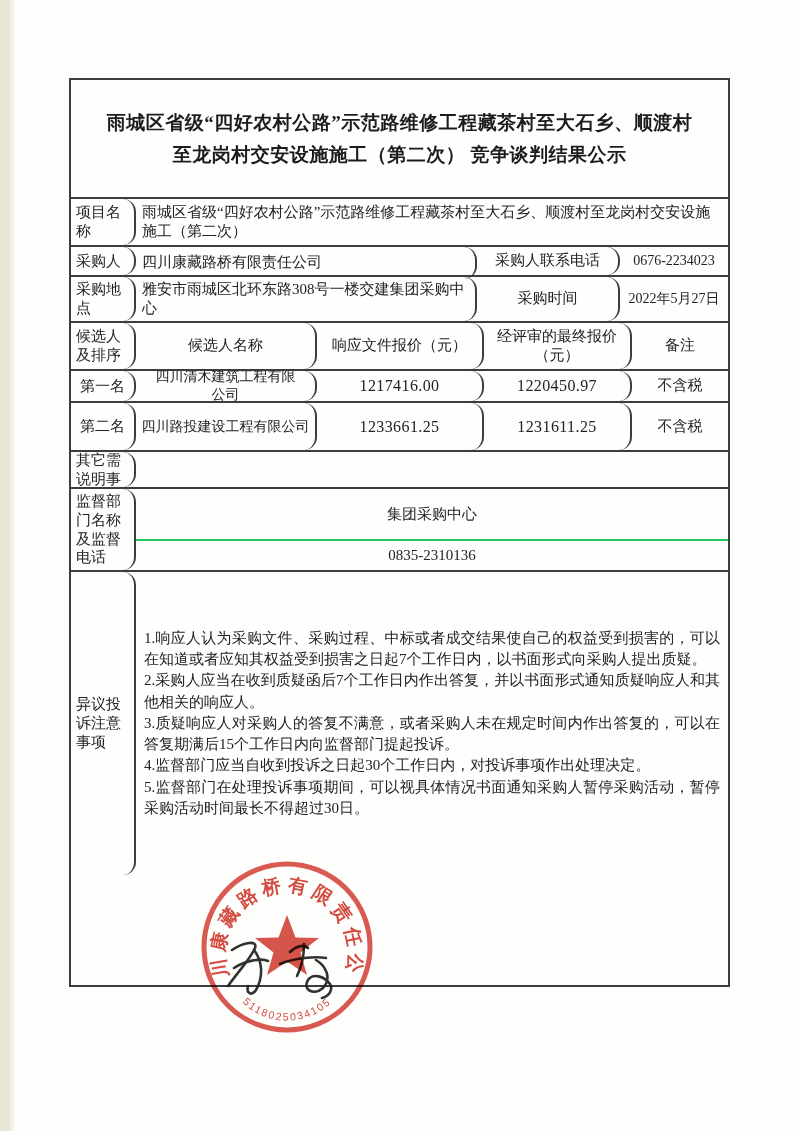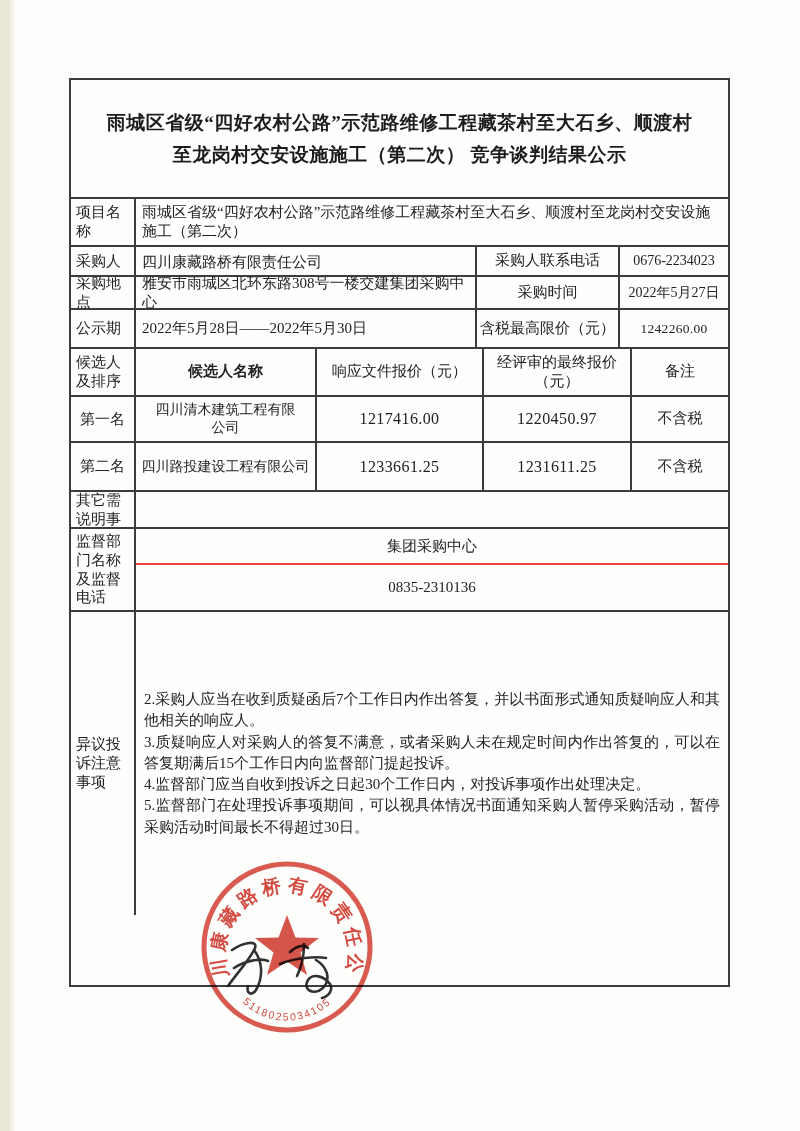--- a/index.html
+++ b/index.html
@@ -21,21 +21,21 @@
     background: #f4f2e8;
   }
   .doc-table {
     position: absolute; left: 69px; top: 78px; width: 661px; height: 909px;
     border: 2px solid #3c3c3c;
     display: flex; flex-direction: column;
     background: rgba(255,255,255,0.35);
   }
   .row { display: flex; flex-direction: row; border-bottom: 2px solid #3c3c3c; }
   .row:last-child { border-bottom: none; }
-  .cell { border-right: 2px solid #3c3c3c; display: flex; align-items: center; overflow: hidden; }
+  .cell { border-right: 2px solid #3c3c3c; display: flex; align-items: center; overflow: hidden; border-radius: 13px; }
   .cell:last-child { border-right: none; }
   .cell.center { justify-content: center; text-align: center; }
   .cell.left { justify-content: flex-start; text-align: left; padding: 16px 6px; }
   .label-cell {
     width: 65px; flex: 0 0 65px;
     padding: 2px 5px;
     font-size: 15px; line-height: 1.25;
     display: flex; align-items: center; justify-content: flex-start;
     word-break: break-all;
   }
@@ -46,38 +46,38 @@
   .title-text {
     font-size: 19px; font-weight: bold; text-align: center;
     line-height: 1.65; padding: 0 28px; letter-spacing: 0.5px;
     color: #1c1c1c; word-break: break-all;
   }
   .fs15 { font-size: 15px; line-height: 1.3; }
   .fs14 { font-size: 14px; }
   .fs13 { font-size: 13.5px; letter-spacing: 0.3px; }
   .r-project { height: 48px; }
   .r-purchaser { height: 30px; }
-  .r-location { height: 33px; }
+  .r-location { height: 46px; }
   .r-publicity { height: 39px; }
   .r-candheader { height: 48px; }
-  .r-cand1 { height: 46px; }
+  .r-cand1 { height: 32px; }
   .r-cand2 { height: 49px; }
   .r-other { height: 37px; }
   .r-supervision { height: 83px; }
   .r-objection { height: 303px; }
   .r-signature { height: 45px; flex: 1; }
   .w341 { width: 341px; flex: 0 0 341px; }
   .w143 { width: 143px; flex: 0 0 143px; }
   .w181 { width: 181px; flex: 0 0 181px; }
   .w167 { width: 167px; flex: 0 0 167px; }
   .w148 { width: 148px; flex: 0 0 148px; }
   .grow { flex: 1 1 auto; }
   .sup-stack { flex: 1 1 auto; display: flex; flex-direction: column; }
   .sup-stack .sub { display: flex; align-items: center; justify-content: center; font-size: 15px; }
-  .sup-stack .sub.top { height: 36px; border-bottom: 2px solid #ef4444; }
+  .sup-stack .sub.top { height: 52px; border-bottom: 2px solid #22c55e; }
   .sup-stack .sub.bottom { flex: 1; }
   .objection-text {
     flex: 1 1 auto; padding: 6px 8px; font-size: 15px; line-height: 1.42;
     display: flex; flex-direction: column; justify-content: center;
     word-break: break-all; text-align: justify;
   }
   .sig-cell { flex: 1; display: flex; align-items: center; padding: 2px 8px; font-size: 15px; }
   .seal {
     position: absolute; left: 197px; top: 857px; width: 180px; height: 180px;
     mix-blend-mode: multiply; opacity: 0.88; pointer-events: none;
@@ -112,30 +112,24 @@
     <div class="cell center grow fs14">0676-2234023</div>
   </div>
 
   <div class="row r-location">
     <div class="cell label-cell">采购地点</div>
     <div class="cell left w341 fs15">雅安市雨城区北环东路308号一楼交建集团采购中心</div>
     <div class="cell center w143 fs15">采购时间</div>
     <div class="cell center grow fs14">2022年5月27日</div>
   </div>
 
-  <div class="row r-publicity">
-    <div class="cell label-cell">公示期</div>
-    <div class="cell left w341 fs15">2022年5月28日——2022年5月30日</div>
-    <div class="cell center w143 fs15">含税最高限价（元）</div>
-    <div class="cell center grow fs13">1242260.00</div>
-  </div>
 
   <div class="row r-candheader">
     <div class="cell label-cell">候选人及排序</div>
-    <div class="cell center w181 fs15" style="word-break: break-all; padding: 2px 6px; font-weight: bold;">候选人名称</div>
+    <div class="cell center w181 fs15" style="word-break: break-all; padding: 2px 6px;">候选人名称</div>
     <div class="cell center w167 fs15" style="word-break: break-all; padding: 2px 6px;">响应文件报价（元）</div>
     <div class="cell center w148 fs15" style="word-break: break-all; padding: 2px 6px;">经评审的最终报价（元）</div>
     <div class="cell center grow fs15">备注</div>
   </div>
 
   <div class="row r-cand1">
     <div class="cell center label-cell" style="justify-content: center; text-align: center;">第一名</div>
     <div class="cell center w181 fs14" style="word-break: break-all; padding: 2px 16px;">四川清木建筑工程有限公司</div>
     <div class="cell cand-num w167">1217416.00</div>
     <div class="cell cand-num w148">1220450.97</div>
@@ -159,20 +153,21 @@
     <div class="cell label-cell">监督部门名称及监督电话</div>
     <div class="sup-stack">
       <div class="sub top">集团采购中心</div>
       <div class="sub bottom fs14">0835-2310136</div>
     </div>
   </div>
 
   <div class="row r-objection">
     <div class="cell label-cell">异议投诉注意事项</div>
     <div class="objection-text">
+      <div>1.响应人认为采购文件、采购过程、中标或者成交结果使自己的权益受到损害的，可以在知道或者应知其权益受到损害之日起7个工作日内，以书面形式向采购人提出质疑。</div>
       <div>2.采购人应当在收到质疑函后7个工作日内作出答复，并以书面形式通知质疑响应人和其他相关的响应人。</div>
       <div>3.质疑响应人对采购人的答复不满意，或者采购人未在规定时间内作出答复的，可以在答复期满后15个工作日内向监督部门提起投诉。</div>
       <div>4.监督部门应当自收到投诉之日起30个工作日内，对投诉事项作出处理决定。</div>
       <div>5.监督部门在处理投诉事项期间，可以视具体情况书面通知采购人暂停采购活动，暂停采购活动时间最长不得超过30日。</div>
     </div>
   </div>
 
 
 </div>
 

